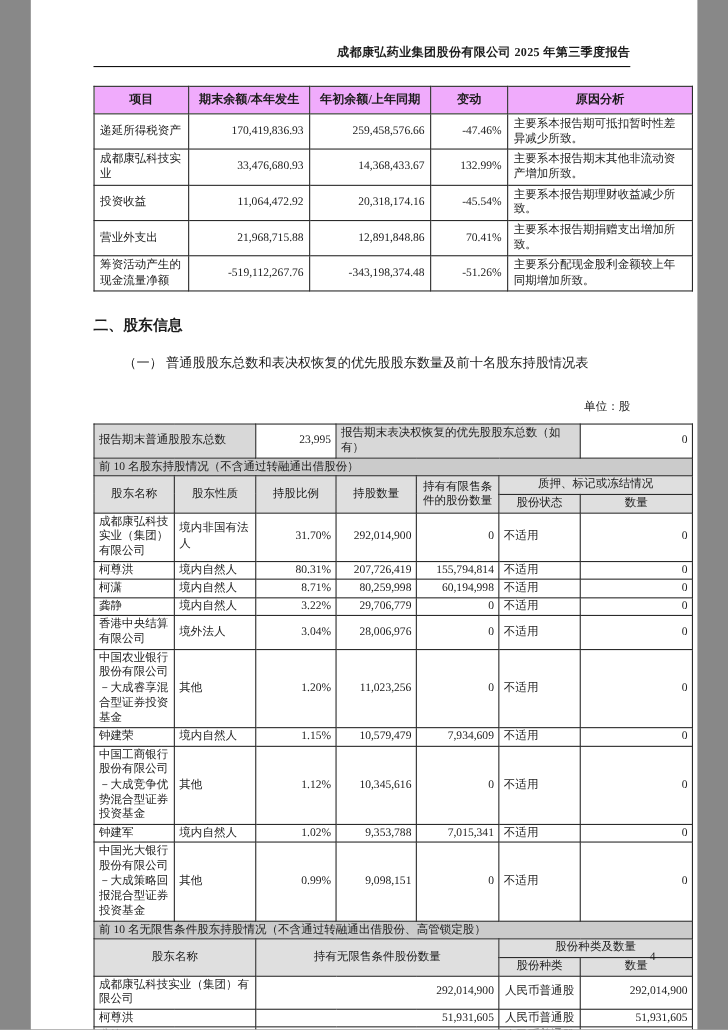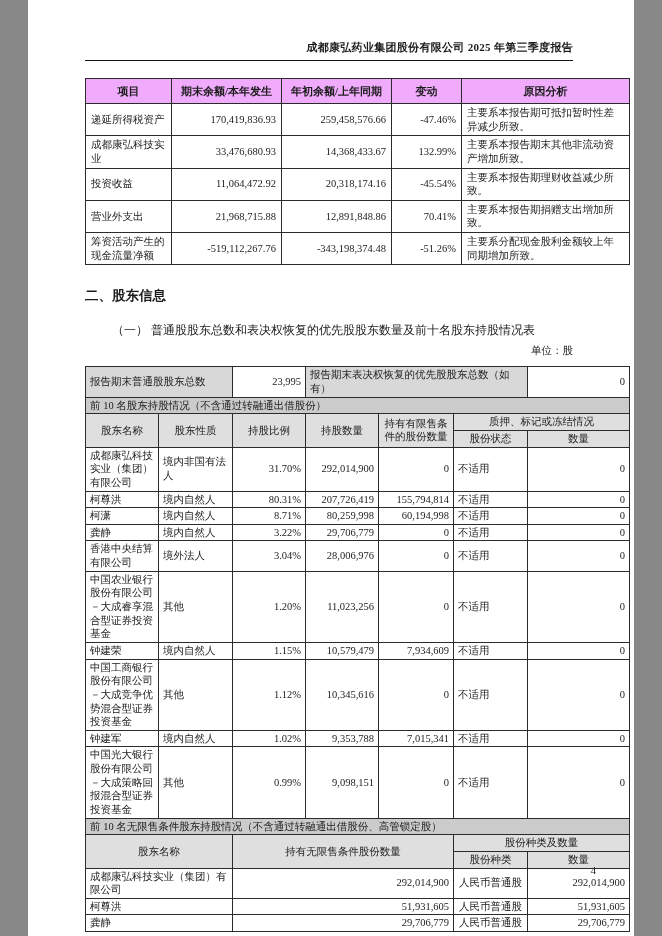--- a/index.html
+++ b/index.html
@@ -33,21 +33,21 @@
   .cmp th{font-weight:700;font-size:11px;height:25px;text-align:center;background:#f0abfc;}
   .cmp td{height:27px;padding:2px 5px;}
   
   .sh{margin-top:8px;}
   .sh th{font-weight:400;text-align:center;background:var(--hdr-bg);}
   .band{background:var(--band-bg);text-align:left;font-size:10.5px;height:15px;}
   .lbl{background:var(--label-bg);}
   .al{text-align:left;} .ac{text-align:center;} .ar{text-align:right;}
   .h2{font-size:13.5px;font-weight:700;margin-top:22px;}
   .h3{font-size:12px;font-weight:400;margin-top:17px;padding-left:27px;}
-  .unit{font-size:10.5px;text-align:right;margin-top:5px;margin-bottom:2px;}
+  .unit{font-size:10.5px;text-align:right;margin-top:24px;margin-bottom:2px;}
   .pageno{position:absolute;right:38px;bottom:60px;font-size:10.5px;}
 </style>
 </head>
 <body>
 
 <div class="page">
   <div class="content">
 
     <div class="doc-header">成都康弘药业集团股份有限公司 2025 年第三季度报告</div>
 

